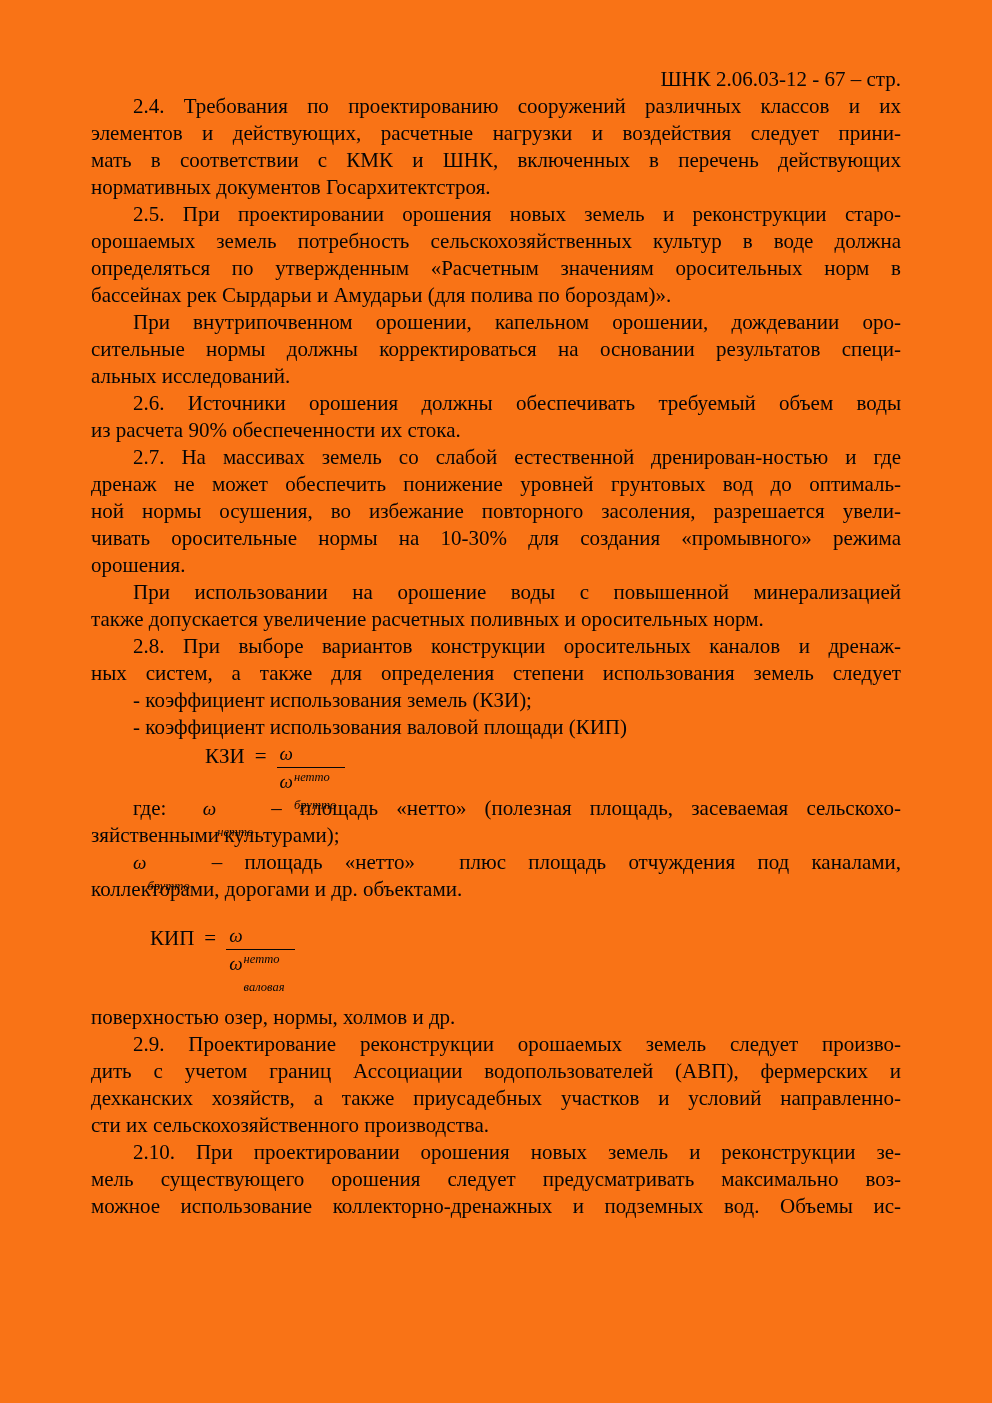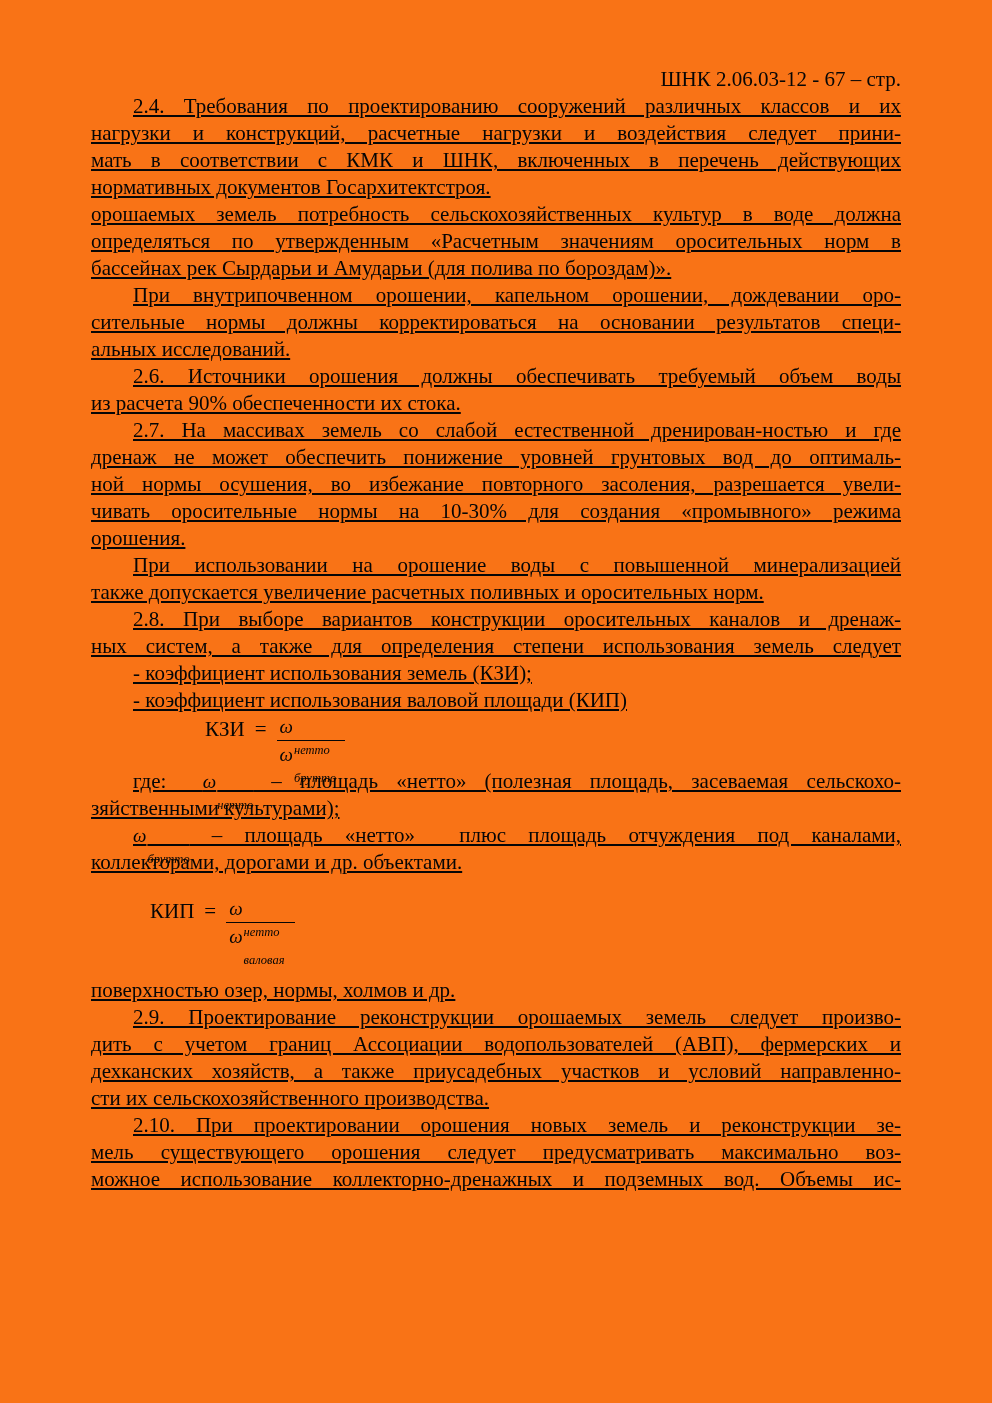--- a/index.html
+++ b/index.html
@@ -10,21 +10,21 @@
     background:#f97316;
     padding:66px 91px 0 91px;
     color:#060606;
     font-family:"Liberation Serif","DejaVu Serif",serif;
     font-size:21px;
     line-height:27px;
     overflow:hidden;
   }
   .header-line{text-align:right;}
   .para{margin:0;}
-  .line{text-align:justify;text-decoration:underline;}
+  .line{text-align:justify;}
   .line.j{text-align-last:justify;}
   .line.ind{text-indent:42px;}
   .om{font-style:italic;}
   .line .om{font-size:19px;}
   .om sub,.fnum sub,.fden sub{
     font-size:12.5px;font-style:italic;line-height:0;
     vertical-align:baseline;position:relative;top:21px;margin-left:1px;
   }
   .formula{height:54px;display:flex;align-items:flex-start;}
   [data-name="formula-kzi"]{margin-left:114px;}
@@ -37,25 +37,26 @@
   .fden{padding-left:3px;padding-top:1px;}
 </style>
 </head>
 <body>
 
 <div class="page" data-name="page">
   <div class="header-line" data-name="page-header">ШНК 2.06.03-12 - 67 – стр.</div>
   <div data-name="document-body">
       <div class="para" data-name="para-2-4">
         <div class="line j ind" data-name="paragraph-line">2.4. Требования по проектированию сооружений различных классов и их</div>
-        <div class="line j" data-name="paragraph-line">нагрузки и конструкций, расчетные нагрузки и воздействия следует прини-</div>
+        <div class="line j" data-name="paragraph-line">элементов и действующих, расчетные нагрузки и воздействия следует прини-</div>
         <div class="line j" data-name="paragraph-line">мать в соответствии с КМК и ШНК, включенных в перечень действующих</div>
         <div class="line" data-name="paragraph-line">нормативных документов Госархитектстроя.</div>
       </div>
       <div class="para" data-name="para-2-5">
+        <div class="line j ind" data-name="paragraph-line">2.5. При проектировании орошения новых земель и реконструкции старо-</div>
         <div class="line j" data-name="paragraph-line">орошаемых земель потребность сельскохозяйственных культур в воде должна</div>
         <div class="line j" data-name="paragraph-line">определяться по утвержденным «Расчетным значениям оросительных норм в</div>
         <div class="line" data-name="paragraph-line">бассейнах рек Сырдарьи и Амударьи (для полива по бороздам)».</div>
       </div>
       <div class="para" data-name="para-subsurface-irrigation">
         <div class="line j ind" data-name="paragraph-line">При внутрипочвенном орошении, капельном орошении, дождевании оро-</div>
         <div class="line j" data-name="paragraph-line">сительные нормы должны корректироваться на основании результатов специ-</div>
         <div class="line" data-name="paragraph-line">альных исследований.</div>
       </div>
       <div class="para" data-name="para-2-6">

